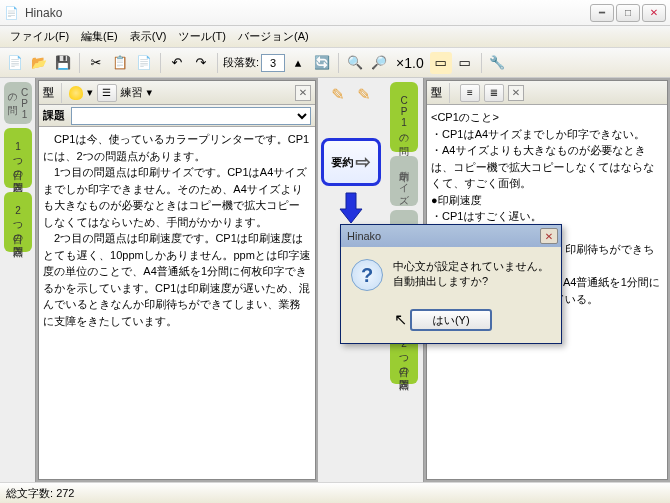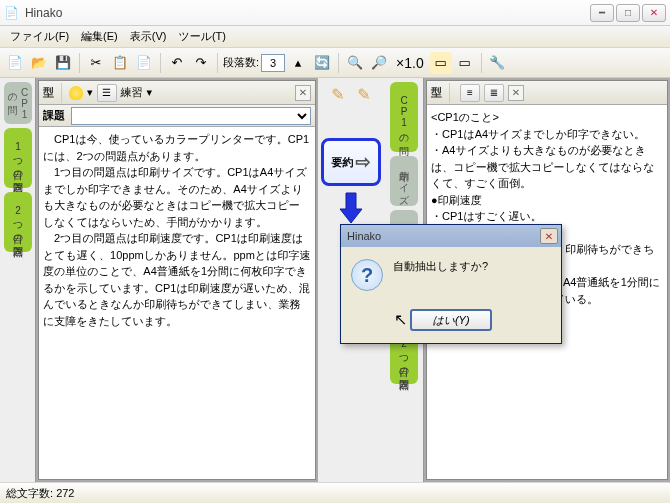--- a/index.html
+++ b/index.html
@@ -38,21 +38,21 @@
 .bigarrow { width: 28px; height: 36px; display: flex; align-items: center; justify-content: center; cursor: pointer; }
 .bigarrow svg { width: 26px; height: 34px; }
 .statusbar { height: 21px; background: linear-gradient(#fefefe, #ece9d8); border-top: 1px solid #d6d6d6; font-size: 11px; display: flex; align-items: center; padding: 0 6px; }
 .dialog-overlay { position: absolute; top: 0; left: 0; width: 100%; height: 100%; }
 .dialog { position: absolute; left: 340px; top: 224px; width: 222px; background: #ece9d8; border: 1px solid #0a246a; box-shadow: 3px 3px 6px rgba(0,0,0,0.3); }
 .dialog-title { height: 22px; background: linear-gradient(#b0c4de, #9cb2d4); color: #333; font-size: 11px; display: flex; align-items: center; justify-content: space-between; padding: 0 3px 0 6px; }
 .dclose { width: 18px; height: 16px; background: #e8e0d0; border: 1px solid #888; border-radius: 2px; display: flex; align-items: center; justify-content: center; color: #a33; font-size: 10px; cursor: pointer; }
 .dialog-body { padding: 12px 10px; display: flex; gap: 10px; align-items: flex-start; font-size: 11px; }
 .qicon { width: 32px; height: 32px; border-radius: 50%; background: radial-gradient(#eef6ff, #c5dcf4); border: 1px solid #7ba4d0; display: flex; align-items: center; justify-content: center; font-size: 20px; font-weight: bold; color: #2a5da3; }
 .dialog-btns { display: flex; gap: 10px; justify-content: center; padding: 6px 0 12px; }
-.dbtn { width: 82px; height: 22px; border: 1px solid #888; border-radius: 3px; background: linear-gradient(#fdfdfd, #e6e6e6); font-size: 11px; cursor: pointer; display: flex; align-items: center; justify-content: center; font-style: italic; }
+.dbtn { width: 82px; height: 22px; border: 1px solid #888; border-radius: 3px; background: linear-gradient(#fdfdfd, #e6e6e6); font-size: 11px; cursor: pointer; display: flex; align-items: center; justify-content: center; }
 .dbtn.default { border: 2px solid #4a6da7; }
 .cursor { position: absolute; left: 394px; top: 310px; font-size: 16px; color: black; pointer-events: none; }
 .lefttabs { width: 36px; }
 </style>
 </head>
 <body>
 
 <div class="titlebar">
   <div class="title">
     <span>📄</span>
@@ -63,20 +63,21 @@
     <div class="winbtn">□</div>
     <div class="winbtn cls">✕</div>
   </div>
 </div>
 
 <div class="menubar">
   <div class="menuitem">ファイル(F)</div>
   <div class="menuitem">編集(E)</div>
   <div class="menuitem">表示(V)</div>
   <div class="menuitem">ツール(T)</div>
+  <div class="menuitem">バージョン(A)</div>
 </div>
 
 <div class="toolbar">
   <div class="tbtn">📄</div>
   <div class="tbtn">📂</div>
   <div class="tbtn">💾</div>
   <div class="sep"></div>
   <div class="tbtn">✂</div>
   <div class="tbtn">📋</div>
   <div class="tbtn">📄</div>
@@ -180,20 +181,21 @@
 
 <div class="dialog-overlay">
   <div class="dialog">
     <div class="dialog-title">
       <span>Hinako</span>
       <div class="dclose">✕</div>
     </div>
     <div class="dialog-body">
       <div class="qicon">?</div>
       <div>
+        <div>中心文が設定されていません。</div>
         <div>自動抽出しますか?</div>
       </div>
     </div>
     <div class="dialog-btns">
       <div class="dbtn default">はい(Y)</div>
     </div>
   </div>
   <div class="cursor">↖</div>
 </div>
 

